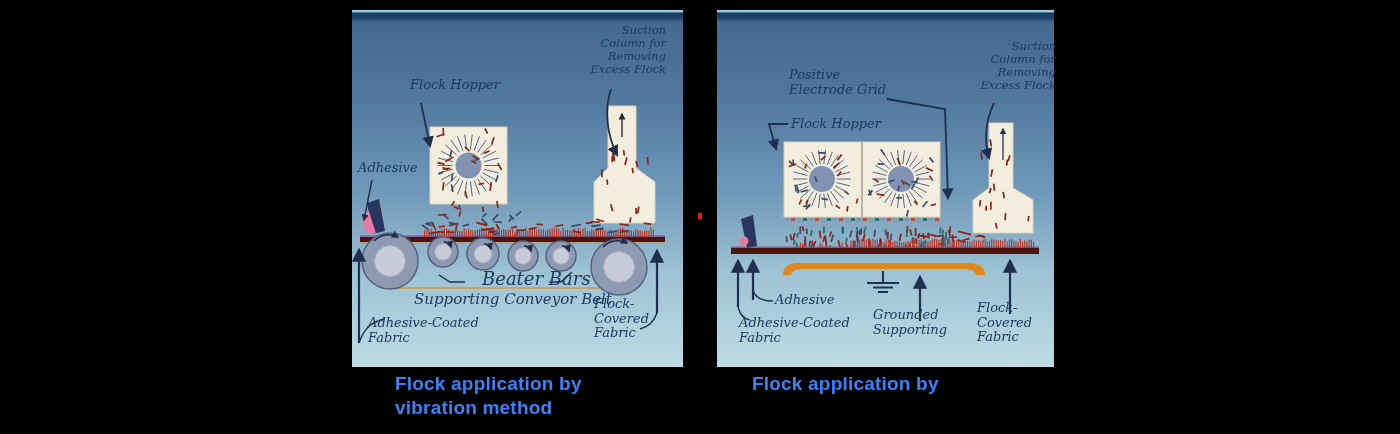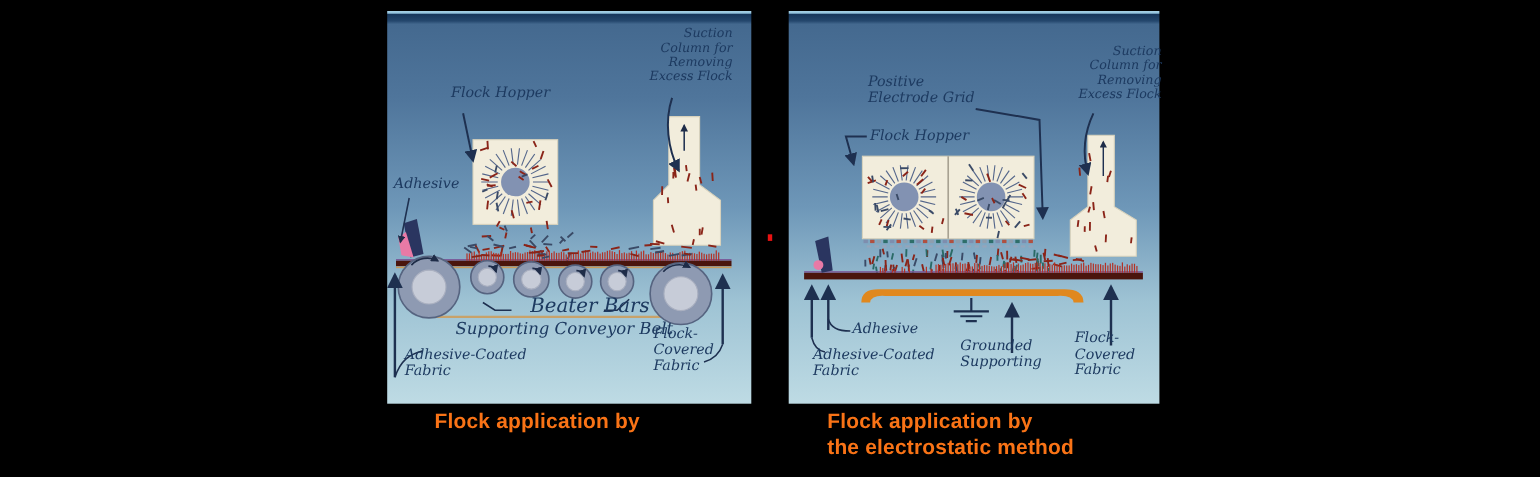--- a/index.html
+++ b/index.html
@@ -9,21 +9,21 @@
          background:linear-gradient(180deg,
            #a9d3e6 0px,#8fc0dc 2px,#17375c 3px,#24476d 9px,#44698f 12px,
            #4f759b 22%,#6e97b8 50%,#9ec3d4 74%,#bedbe4 100%);}
   #panel-left{left:352px;width:331px;}
   #panel-right{left:717px;width:337px;}
   .panel svg{position:absolute;left:0;top:0;display:block;}
   .lbl{position:absolute;color:#1d3a60;font-style:italic;line-height:1.12;
        white-space:nowrap;font-size:13px;}
   .lbl.small{font-size:11.5px;white-space:normal;text-align:right;}
   .lbl.multi{white-space:normal;}
-  .caption{position:absolute;color:#f97316;font-family:"Liberation Sans","DejaVu Sans",sans-serif;
+  .caption{position:absolute;color:#3b82f6;font-family:"Liberation Sans","DejaVu Sans",sans-serif;
            font-weight:bold;font-size:19px;line-height:24px;letter-spacing:.2px;}
   .red-dot{position:absolute;left:698px;top:213px;width:4px;height:6px;background:#e81212;}
 </style>
 </head>
 <body>
 
 <div class="stage">
 
   <section class="panel" id="panel-left">
     <svg width="331" height="357" viewBox="0 0 331 357">
@@ -776,18 +776,18 @@
       <div>Flock-</div>
       <div>Covered</div>
       <div>Fabric</div>
     </div>
   </section>
 
   <div class="red-dot"></div>
 
   <div class="caption" style="left:395px;top:372px;">
     <div>Flock application by</div>
+    <div>vibration method</div>
   </div>
   <div class="caption" style="left:752px;top:372px;">
     <div>Flock application by</div>
-    <div>the electrostatic method</div>
   </div>
 </div>
 
 </body></html>

